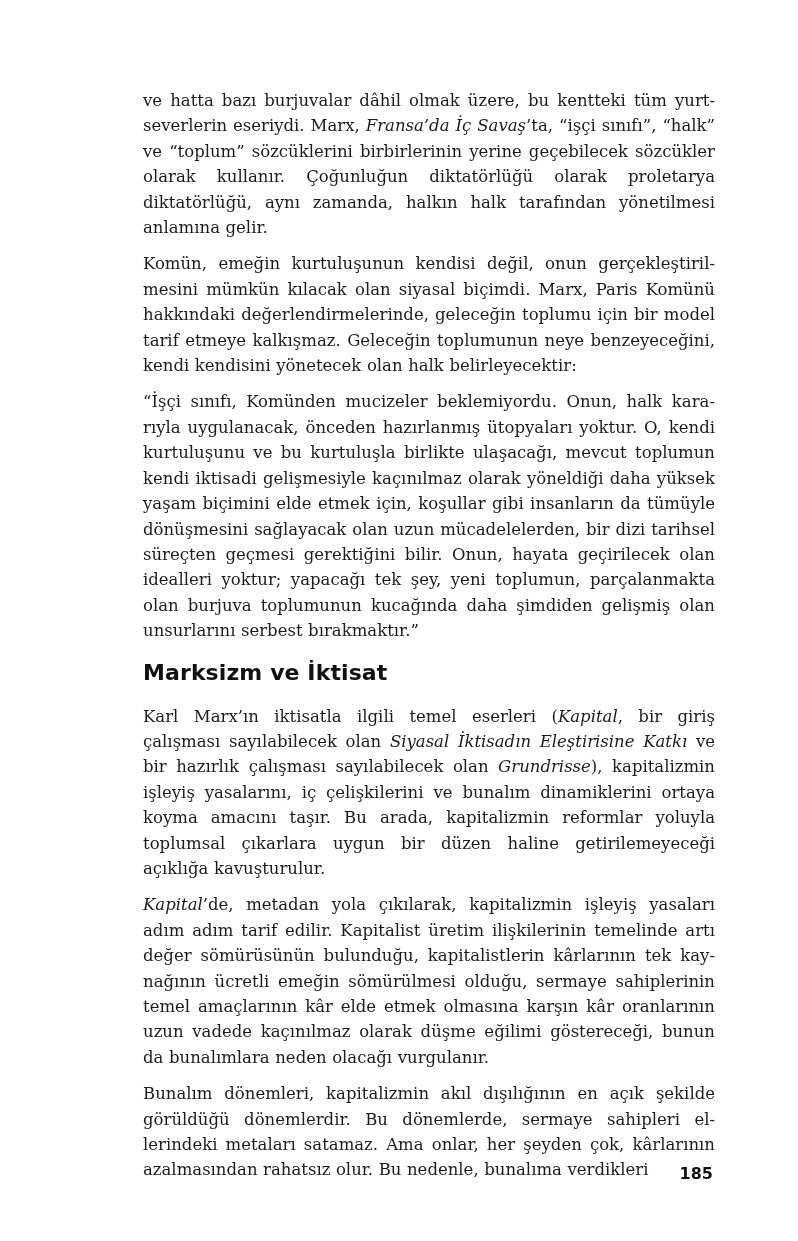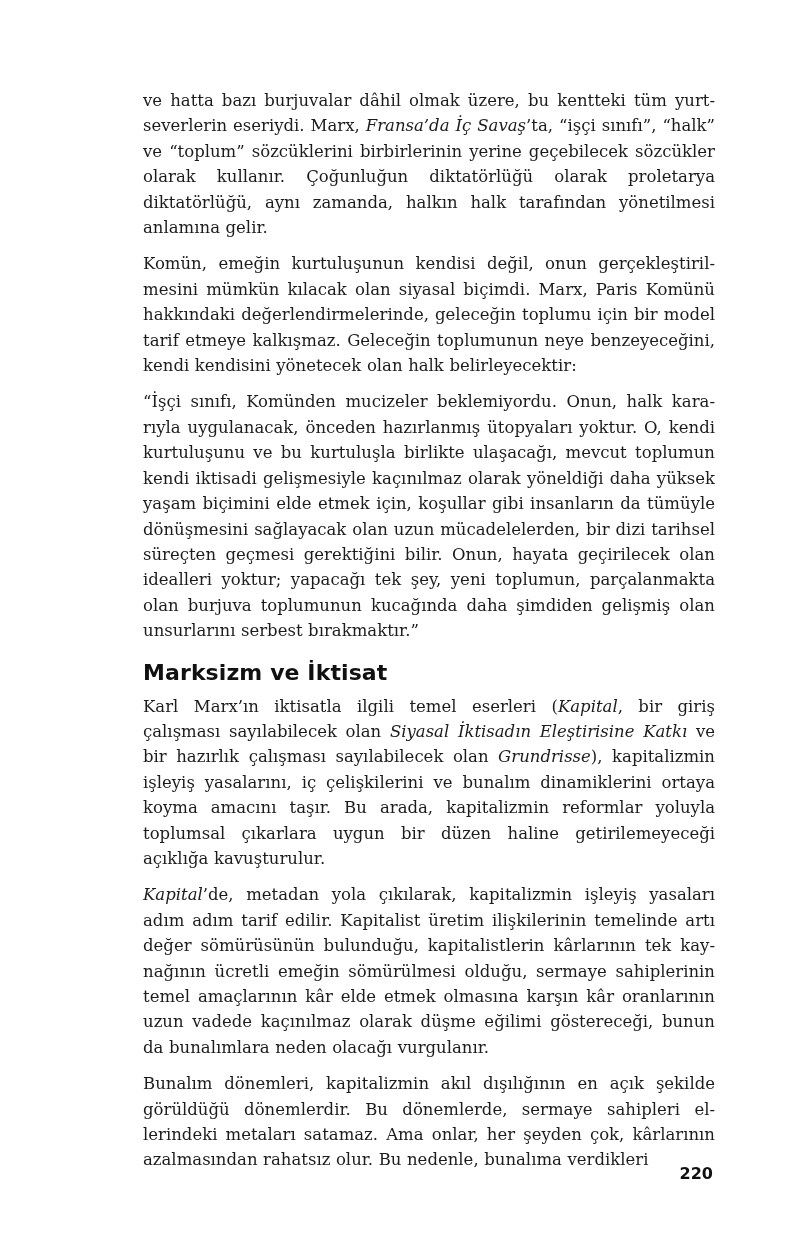--- a/index.html
+++ b/index.html
@@ -39,21 +39,21 @@
   .body-paragraph .italic {
     font-style: italic;
     margin-top: 33px;
   }
   .section-heading {
     font-family: "DejaVu Sans", "Liberation Sans", sans-serif;
     font-size: 22px;
     font-weight: bold;
     color: #111111;
     letter-spacing: 0.1px;
-    margin: 16px 0 9px 0;
+    margin: 16px 0 19px 0;
   }
   .page-number {
     position: absolute;
     right: 85px;
     bottom: 58px;
     font-family: "DejaVu Sans", "Liberation Sans", sans-serif;
     font-weight: bold;
     font-size: 16px;
     color: #111111;
   }
@@ -64,14 +64,14 @@
 <div class="page">
   <div class="content" id="content">
       <p class="body-paragraph"><span class="regular">ve hatta bazı burjuvalar dâhil olmak üzere, bu kentteki tüm yurt­severlerin eseriydi. Marx, </span><span class="italic">Fransa’da İç Savaş</span><span class="regular">’ta, “işçi sınıfı”, “halk” ve “toplum” sözcüklerini birbirlerinin yerine geçebilecek sözcük­ler olarak kullanır. Çoğunluğun diktatörlüğü olarak proletarya diktatörlüğü, aynı zamanda, halkın halk tarafından yönetilmesi anlamına gelir.</span></p>
       <p class="body-paragraph"><span class="regular">Komün, emeğin kurtuluşunun kendisi değil, onun gerçekleştiril­mesini mümkün kılacak olan siyasal biçimdi. Marx, Paris Komünü hakkındaki değerlendirmelerinde, geleceğin toplumu için bir mo­del tarif etmeye kalkışmaz. Geleceğin toplumunun neye benzeye­ceğini, kendi kendisini yönetecek olan halk belirleyecektir:</span></p>
       <p class="body-paragraph"><span class="regular">“İşçi sınıfı, Komünden mucizeler beklemiyordu. Onun, halk kara­rıyla uygulanacak, önceden hazırlanmış ütopyaları yoktur. O, ken­di kurtuluşunu ve bu kurtuluşla birlikte ulaşacağı, mevcut toplu­mun kendi iktisadi gelişmesiyle kaçınılmaz olarak yöneldiği daha yüksek yaşam biçimini elde etmek için, koşullar gibi insanların da tümüyle dönüşmesini sağlayacak olan uzun mücadelelerden, bir dizi tarihsel süreçten geçmesi gerektiğini bilir. Onun, hayata geçi­rilecek olan idealleri yoktur; yapacağı tek şey, yeni toplumun, par­çalanmakta olan burjuva toplumunun kucağında daha şimdiden gelişmiş olan unsurlarını serbest bırakmaktır.”</span></p>
       <h2 class="section-heading">Marksizm ve İktisat</h2>
       <p class="body-paragraph"><span class="regular">Karl Marx’ın iktisatla ilgili temel eserleri (</span><span class="italic">Kapital</span><span class="regular">, bir giriş çalışması sayılabilecek olan </span><span class="italic">Siyasal İktisadın Eleştirisine Katkı</span><span class="regular"> ve bir hazırlık çalışması sayılabilecek olan </span><span class="italic">Grundrisse</span><span class="regular">), kapitalizmin işleyiş yasala­rını, iç çelişkilerini ve bunalım dinamiklerini ortaya koyma amacını taşır. Bu arada, kapitalizmin reformlar yoluyla toplumsal çıkarlara uygun bir düzen haline getirilemeyeceği açıklığa kavuşturulur.</span></p>
       <p class="body-paragraph"><span class="italic">Kapital</span><span class="regular">’de, metadan yola çıkılarak, kapitalizmin işleyiş yasaları adım adım tarif edilir. Kapitalist üretim ilişkilerinin temelinde artı değer sömürüsünün bulunduğu, kapitalistlerin kârlarının tek kay­nağının ücretli emeğin sömürülmesi olduğu, sermaye sahiplerinin temel amaçlarının kâr elde etmek olmasına karşın kâr oranlarının uzun vadede kaçınılmaz olarak düşme eğilimi göstereceği, bunun da bunalımlara neden olacağı vurgulanır.</span></p>
       <p class="body-paragraph"><span class="regular">Bunalım dönemleri, kapitalizmin akıl dışılığının en açık şekilde görüldüğü dönemlerdir. Bu dönemlerde, sermaye sahipleri el­lerindeki metaları satamaz. Ama onlar, her şeyden çok, kârları­nın azalmasından rahatsız olur. Bu nedenle, bunalıma verdikleri</span></p>
     </div>
-  <div class="page-number">220</div>
+  <div class="page-number">185</div>
 </div>
 
 </body></html>

